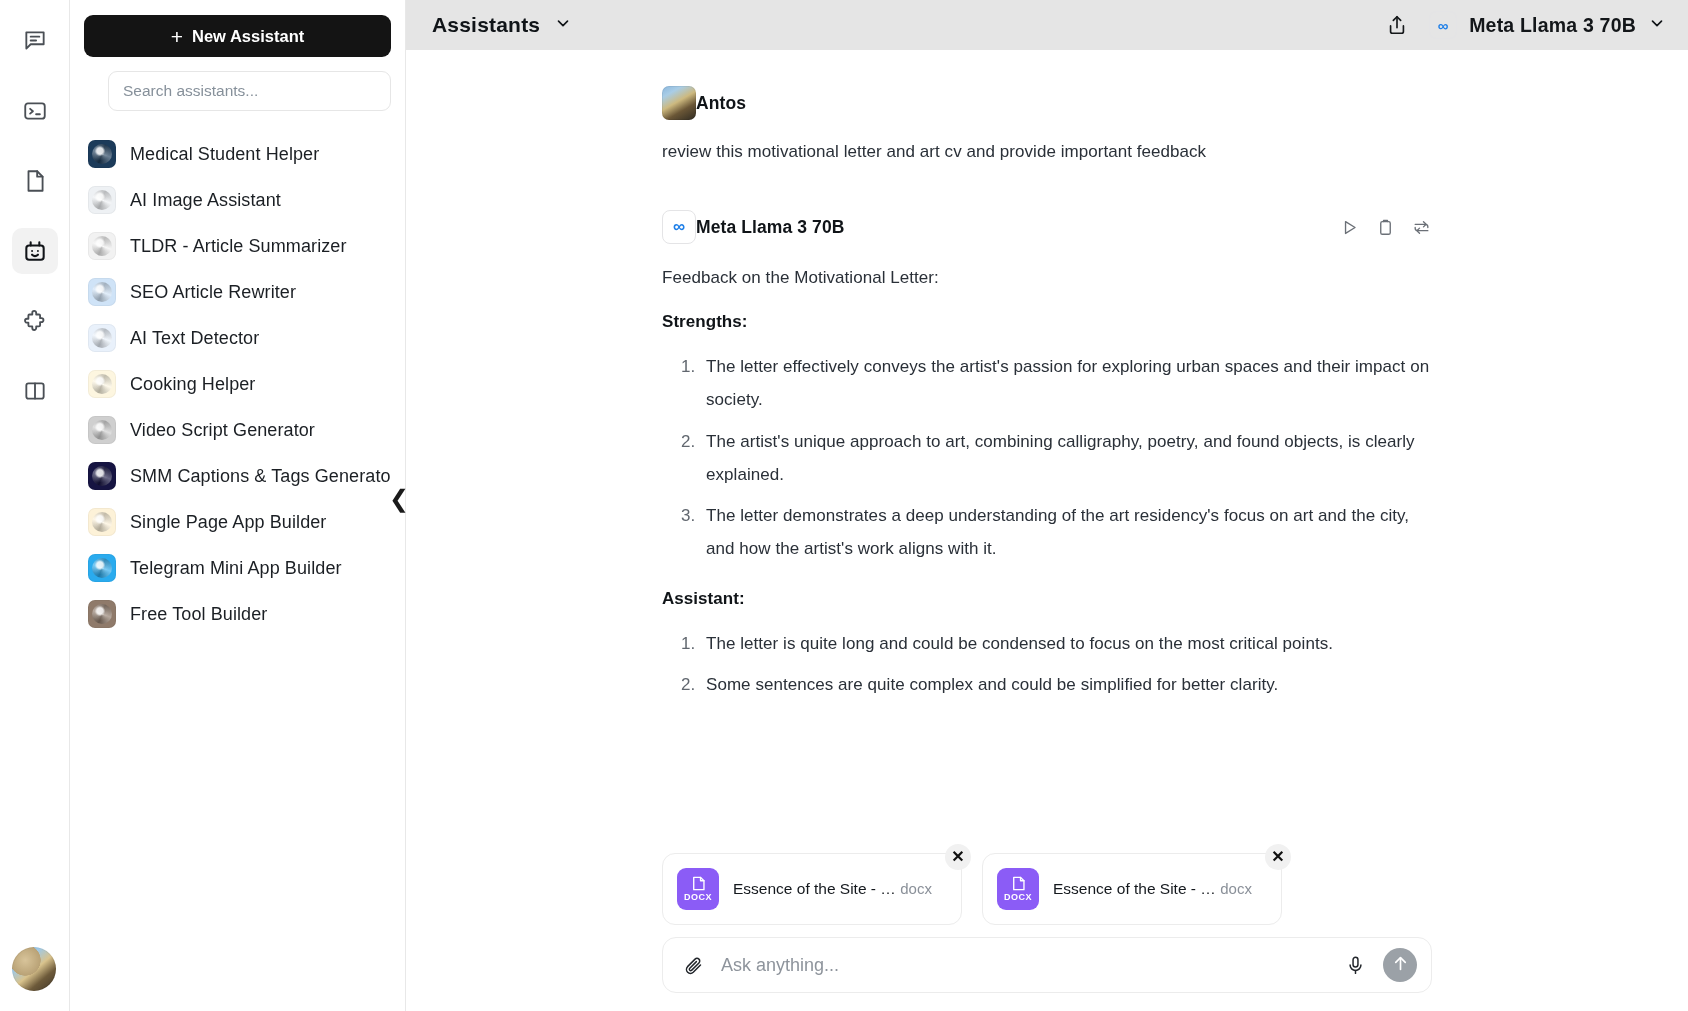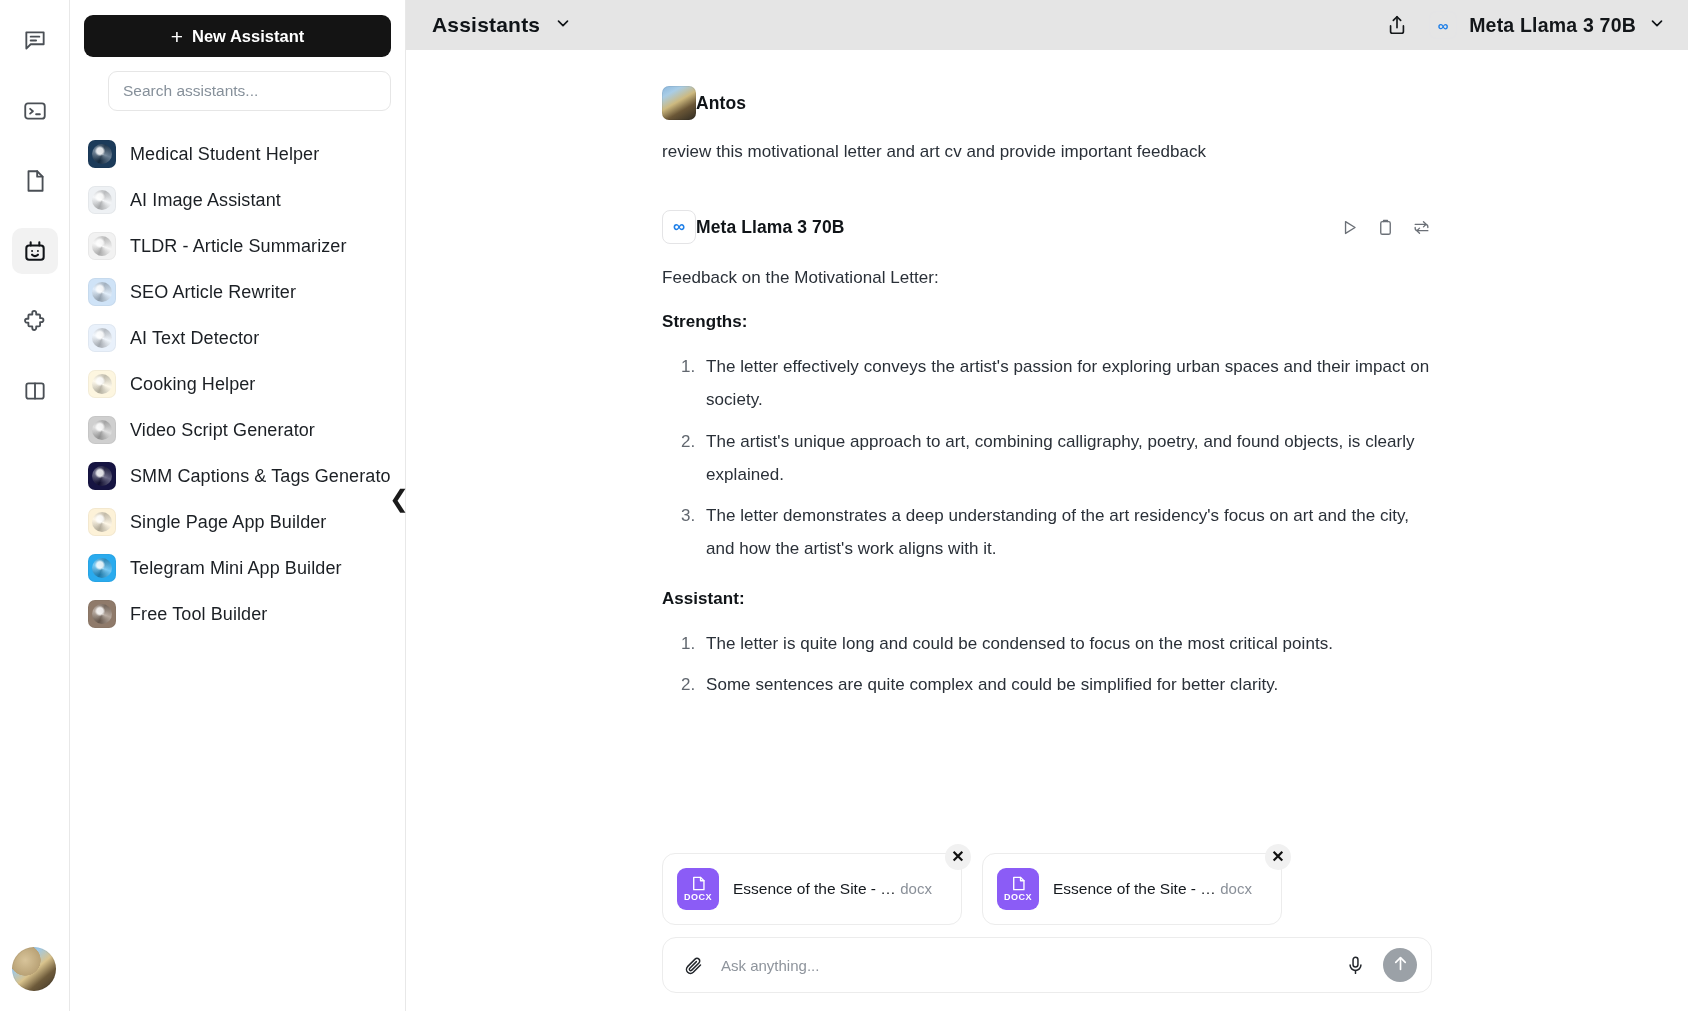--- a/index.html
+++ b/index.html
@@ -183,21 +183,21 @@
     position: absolute; top: -10px; right: -10px;
     width: 26px; height: 26px; border-radius: 50%; background: #f1f1f1;
     display: flex; align-items: center; justify-content: center; cursor: pointer;
     font-size: 16px; color: #111; font-weight: 600; line-height: 1;
   }
   .input-bar {
     width: 770px; height: 56px; border: 1px solid #ececec; border-radius: 14px;
     display: flex; align-items: center; gap: 14px; padding: 0 14px 0 16px; background: #fff;
   }
   .ask-input {
-    flex: 1; border: none; outline: none; font-size: 15px;
+    flex: 1; border: none; outline: none; font-size: 18px;
     color: #3b82f6; font-family: "Liberation Sans", sans-serif; background: transparent;
   }
   .ask-input::placeholder { color: #8e949c; }
   .send-btn {
     width: 34px; height: 34px; border-radius: 50%; background: #9ba1a7;
     display: flex; align-items: center; justify-content: center; cursor: pointer; border: none;
   }
 </style>
 </head>
 <body>

